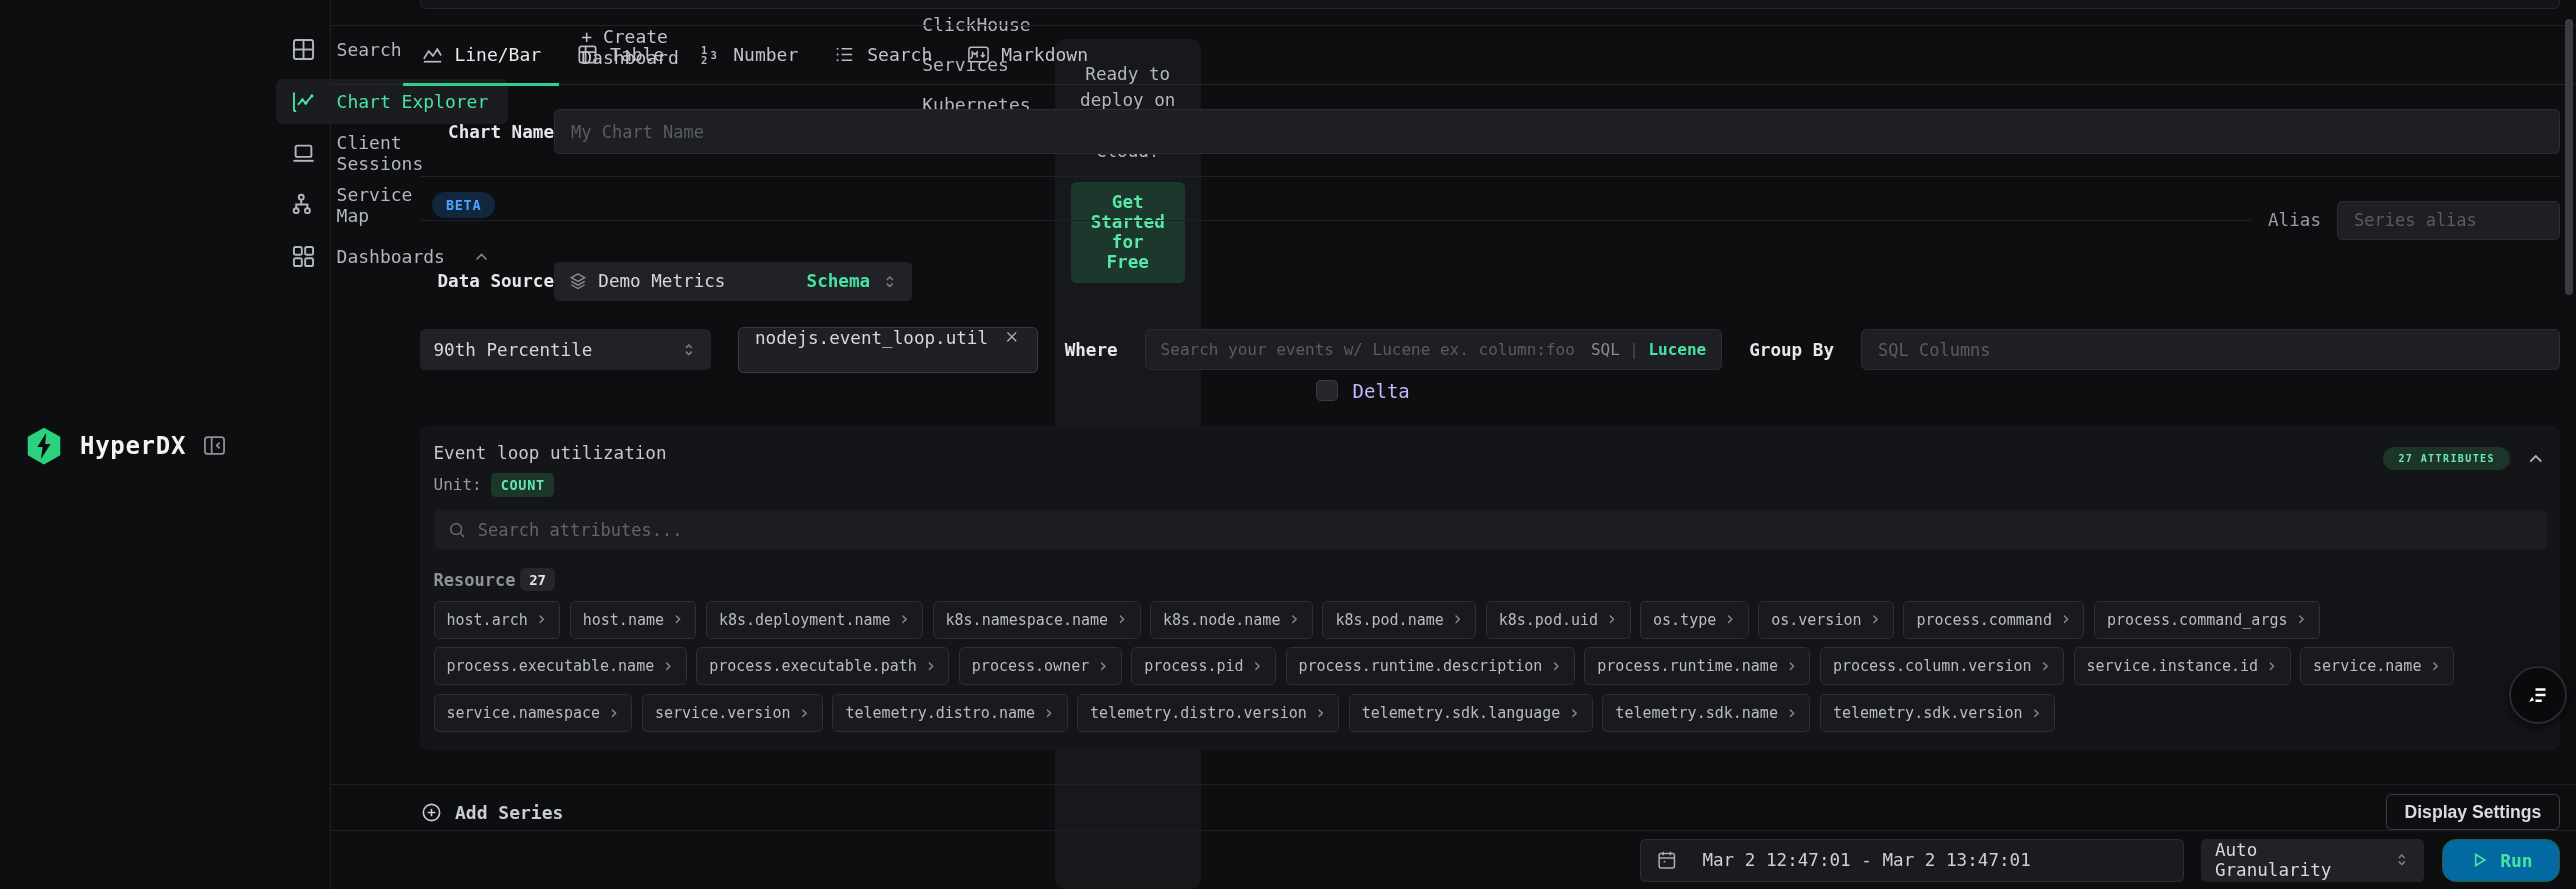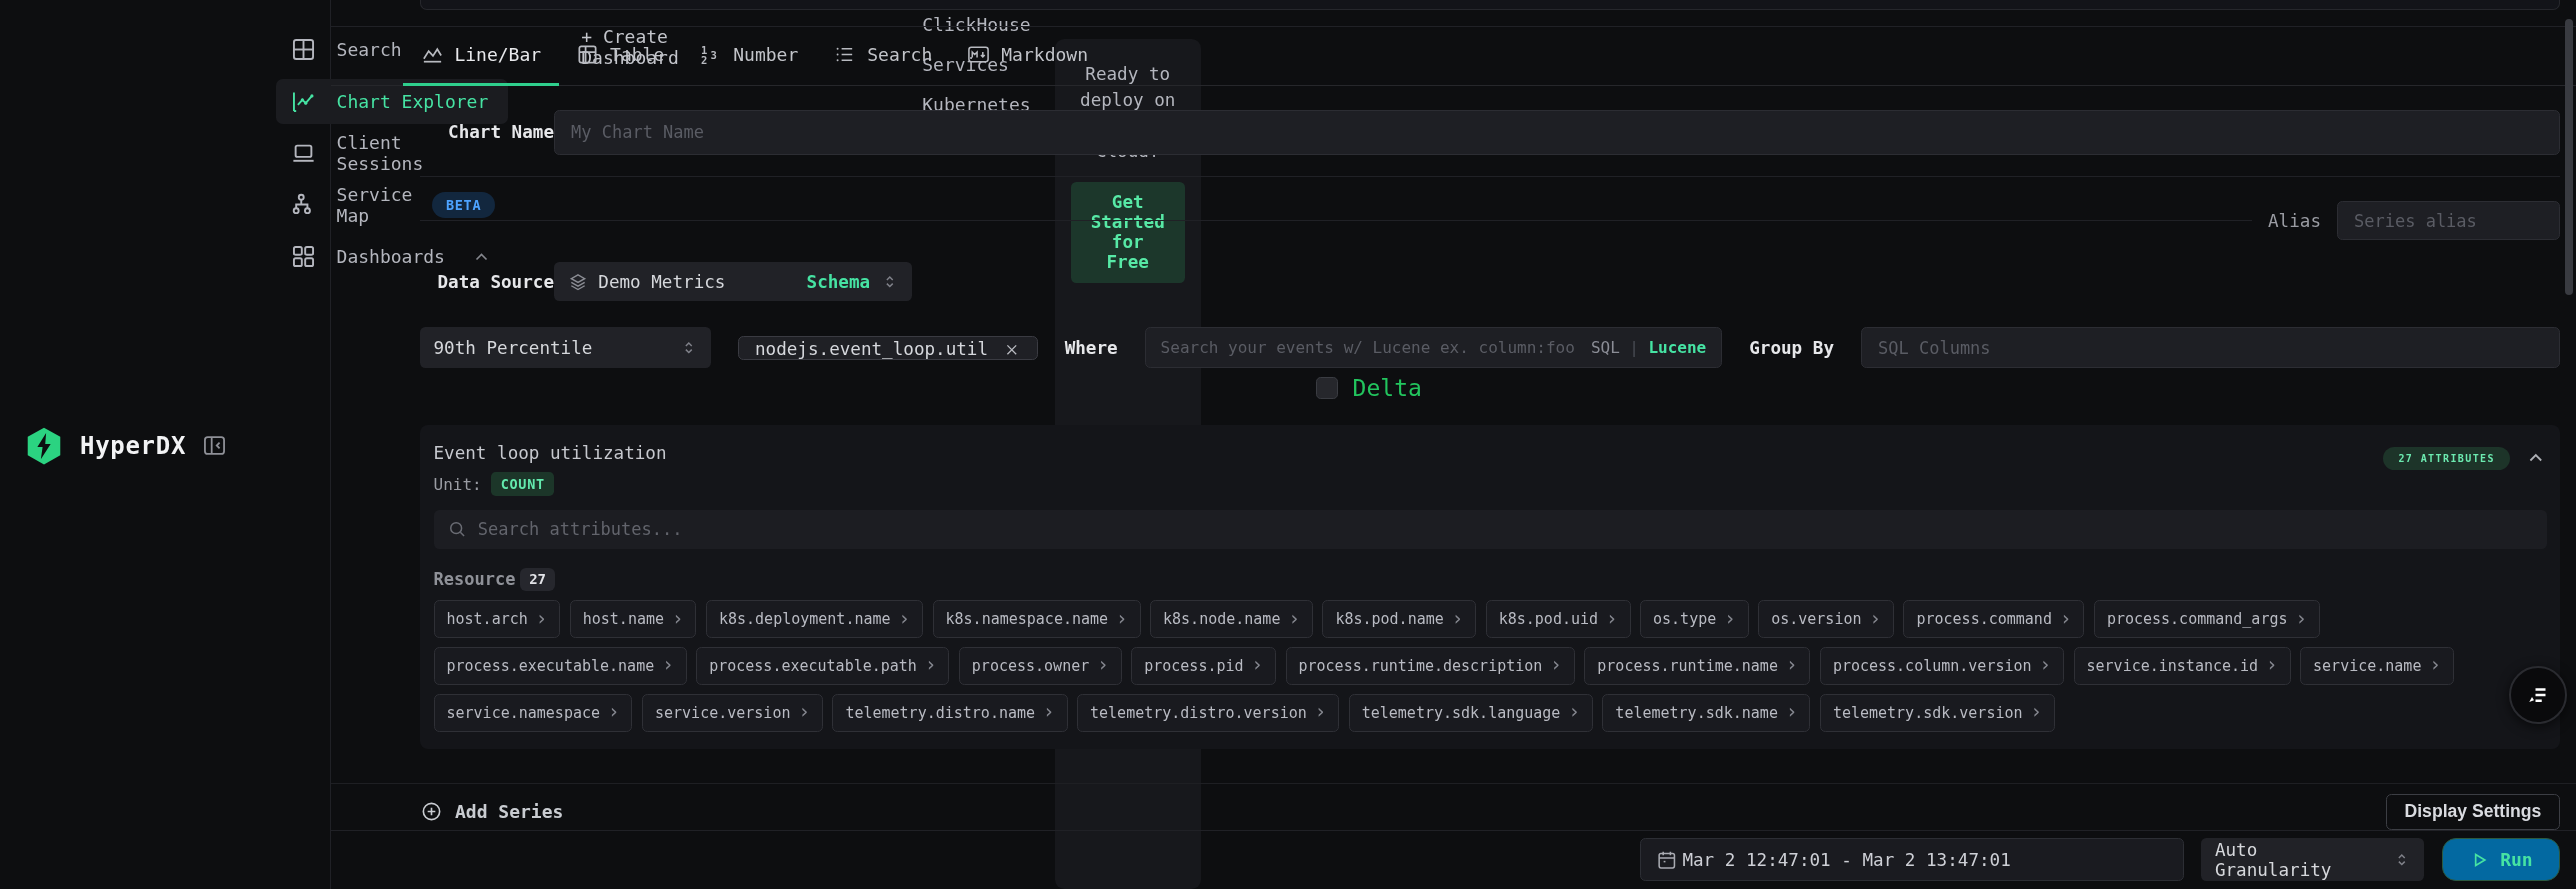--- a/index.html
+++ b/index.html
@@ -63,33 +63,33 @@
   .select{background:var(--bg-select);border-radius:5.4px;height:39px;display:flex;align-items:center;padding:0 13.5px;gap:10.8px;cursor:pointer;color:#d6d8dc;font-size:17.6px;}
   .ds-select{width:358px;}
   .schema-link{margin-left:auto;color:var(--green);font-weight:bold;font-size:17.6px;}
   .caret{color:#80828a;display:flex;}
   .alias-row{margin-top:24px;gap:16px;}
   .alias-line{flex:1;border-top:1.4px solid var(--border-soft);}
   .alias-label{color:var(--txt-dim);font-size:17.6px;}
   .alias-input{width:223px;height:39px;}
   .series-row{margin-top:26px;gap:27px;}
   .agg-select{width:291px;height:41px;justify-content:space-between;}
-  .metric-chip{background:#1f2025;border:1.4px solid #3a3b42;border-radius:5.4px;height:24px;display:flex;align-items:flex-end;gap:15px;padding:0 16px;font-size:17.6px;color:#d6d8dd;}
+  .metric-chip{background:#1f2025;border:1.4px solid #3a3b42;border-radius:5.4px;height:46px;display:flex;align-items:flex-start;gap:15px;padding:0 16px;font-size:17.6px;color:#d6d8dd;}
   .chip-close{color:#b9bbc1;display:flex;cursor:pointer;}
   .inline-label{font-weight:bold;color:#e6e7ea;font-size:17.6px;white-space:nowrap;}
   .where-box{flex:1;height:41px;background:var(--bg-input);border:1.4px solid var(--border);border-radius:5.4px;display:flex;align-items:center;padding:0 15px;gap:9.5px;min-width:0;}
   .where-box input{flex:1;background:transparent;border:none;outline:none;color:#d6d8dd;font-family:inherit;font-size:16px;min-width:0;}
   .where-box input::placeholder{color:var(--txt-faint);}
   .lang-sql{color:#8b8d96;font-size:16px;white-space:nowrap;}
   .lang-sep{color:#4a4c54;font-size:16px;}
   .lang-lucene{color:var(--green);font-weight:bold;font-size:16px;white-space:nowrap;cursor:pointer;}
   .gb-input{width:699px;flex:0 0 699px;height:41px;}
   .delta-row{margin:6.8px 0 0 985px;display:flex;align-items:center;gap:15px;}
   .checkbox{width:21.6px;height:21.6px;background:#26272c;border:1.4px solid #3a3c42;border-radius:4.7px;cursor:pointer;}
-  .delta-label{color:#22c55e;font-size:23px;}
+  .delta-label{color:#c4b5fd;font-size:19px;}
 
   
   .attr-panel{margin:24px 16px 0 89px;background:var(--bg-panel);border-radius:8px;padding:17.6px 13.5px 17.6px 13.5px;}
   .panel-head{display:flex;align-items:flex-start;}
   .panel-title{color:#c6c8ce;font-size:17.6px;}
   .unit-row{margin-top:9.5px;display:flex;align-items:center;gap:9.5px;}
   .unit-label{color:var(--txt-dim);font-size:16px;}
   .unit-badge{background:#1c3629;color:#63e9ad;font-size:13.5px;font-weight:bold;letter-spacing:0.7px;padding:4px 9.5px;border-radius:4.7px;}
   .head-right{margin-left:auto;display:flex;align-items:center;gap:15px;margin-top:4px;}
   .attr-count-badge{background:#1d3429;color:#6ceab0;font-size:10px;font-weight:bold;letter-spacing:1.4px;padding:6px 15px;border-radius:675px;}
@@ -103,21 +103,21 @@
   .chips{margin-top:9.5px;display:flex;flex-wrap:wrap;gap:8.8px 9.5px;}
   .chip{height:38px;display:inline-flex;align-items:center;gap:8px;padding:0 12px;background:var(--bg-chip);border:1.4px solid var(--chip-border);border-radius:5.4px;color:#b9bbc3;font-size:15px;cursor:pointer;white-space:nowrap;}
   .chip-arrow{color:#85878f;font-size:19px;line-height:1;transform:translateY(-1.4px);}
 
   .hr3{margin-top:34px;border-top:1.4px solid #1e1f23;}
   .actions-row{margin:9.5px 16px 0 89px;display:flex;align-items:center;}
   .add-series{display:flex;align-items:center;gap:12px;color:#c9ccd1;font-weight:bold;font-size:18px;cursor:pointer;}
   .display-settings{margin-left:auto;height:36px;display:flex;align-items:center;padding:0 17.6px;border:1.4px solid #3c3e44;border-radius:5.4px;color:#d9dbe0;font-weight:bold;font-size:17.6px;cursor:pointer;background:transparent;}
 
   .footer{margin-top:auto;height:68px;border-top:1.4px solid var(--border-soft);display:flex;align-items:center;justify-content:flex-end;gap:17.6px;padding:0 16px;}
-  .date-box{width:544px;height:43px;background:#1a1b20;border:1.4px solid #2c2e34;border-radius:5.4px;display:flex;align-items:center;gap:5px;padding:0 15px;color:#ced0d6;font-size:17.6px;cursor:pointer;text-align:center;}
+  .date-box{width:544px;height:43px;background:#1a1b20;border:1.4px solid #2c2e34;border-radius:5.4px;display:flex;align-items:center;gap:25px;padding:0 15px;color:#ced0d6;font-size:17.6px;cursor:pointer;text-align:center;}
   .date-box svg{color:#a9abb2;}
   .gran-select{width:223px;height:43px;justify-content:space-between;}
   .run-btn{width:118px;height:43px;background:#0369a1;border:1.4px solid #2c5a40;border-radius:14px;display:flex;align-items:center;justify-content:center;gap:10.8px;color:var(--green);font-weight:bold;font-size:18px;cursor:pointer;}
 
   .float-widget{position:absolute;right:9.5px;top:666px;width:58px;height:58px;border-radius:50%;background:#0a0a0c;border:2px solid #2a2b30;display:flex;align-items:center;justify-content:center;cursor:pointer;box-shadow:0 2.7px 12px rgba(0,0,0,.6);}
   .scroll-thumb{position:absolute;right:3.4px;top:19px;width:8px;height:276px;background:#393b41;border-radius:4px;}
 </style>
 </head>
 <body>
 

